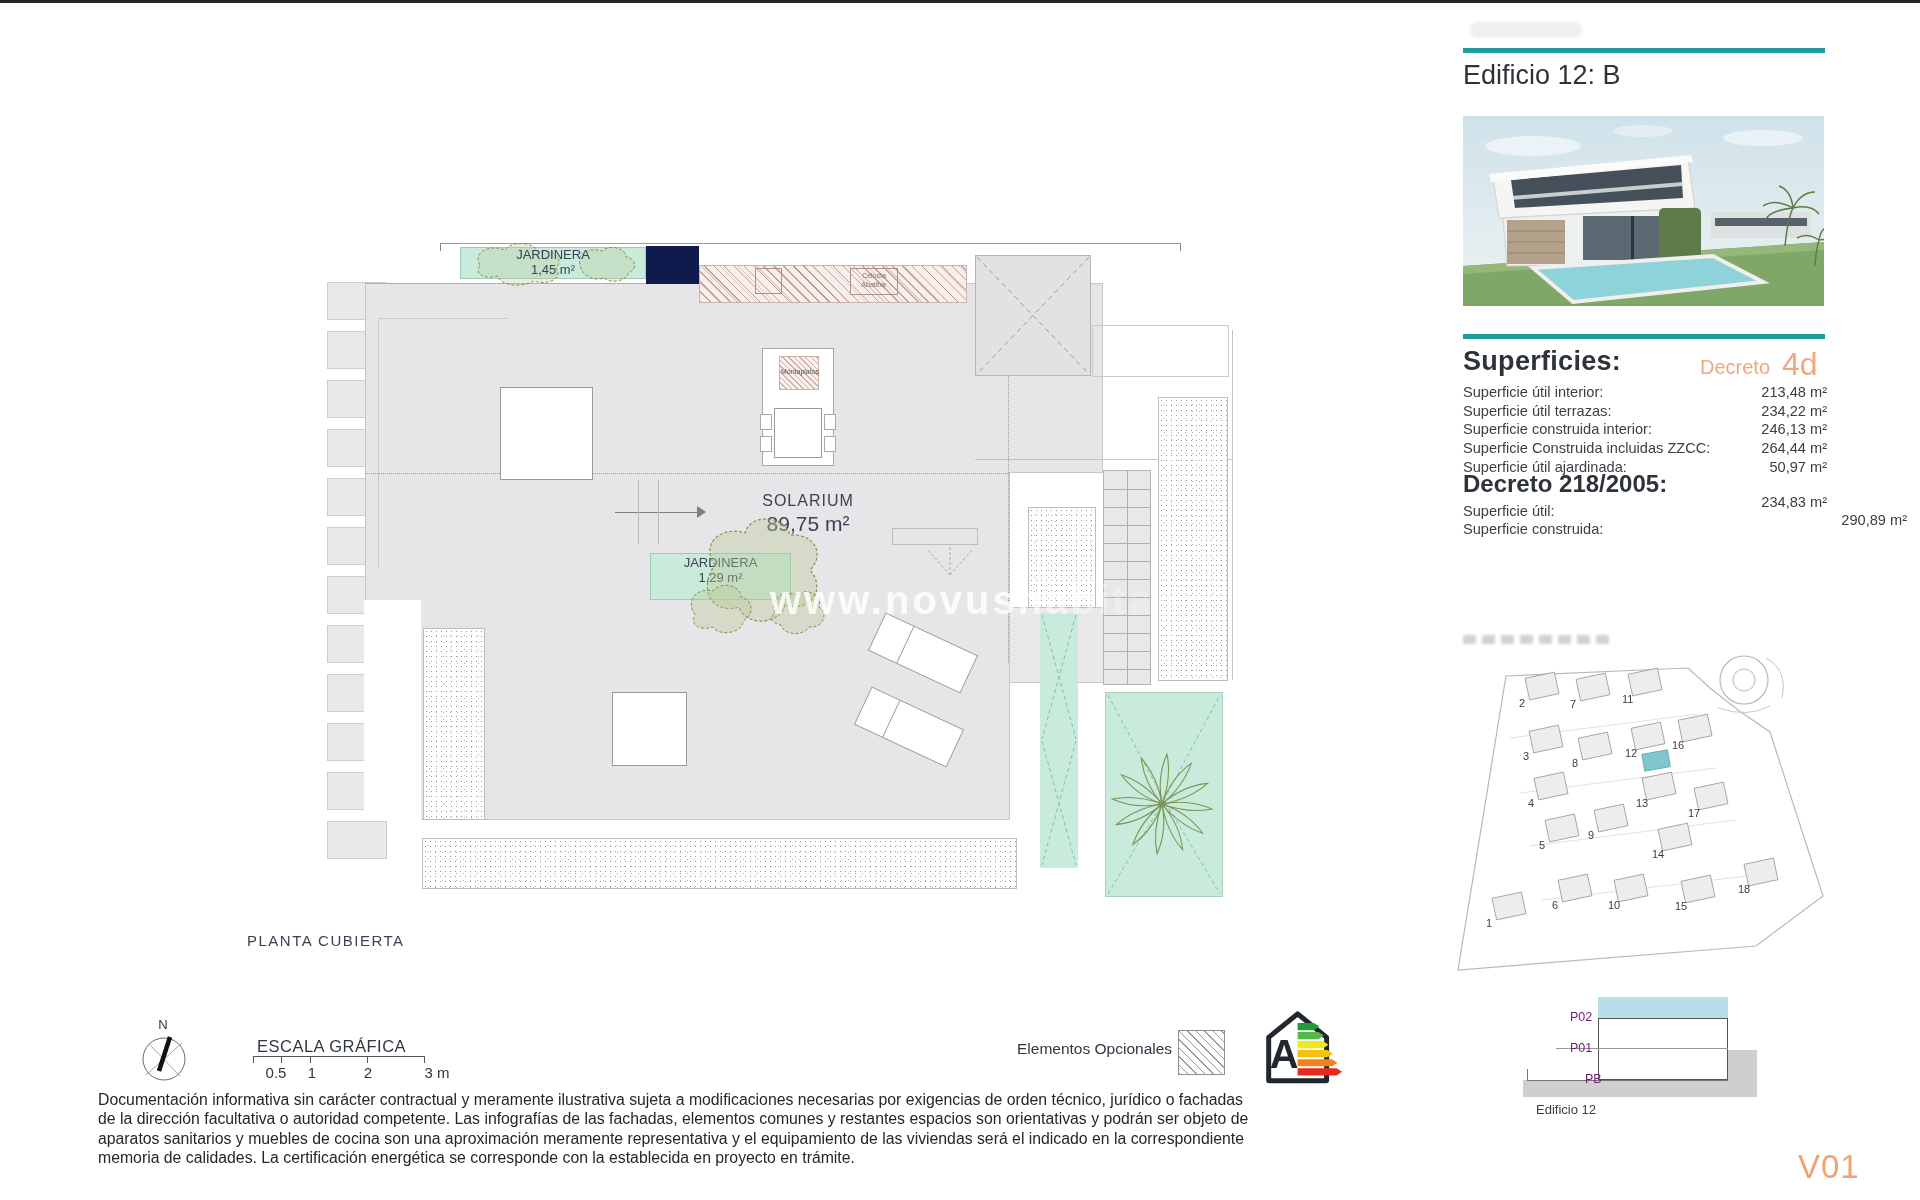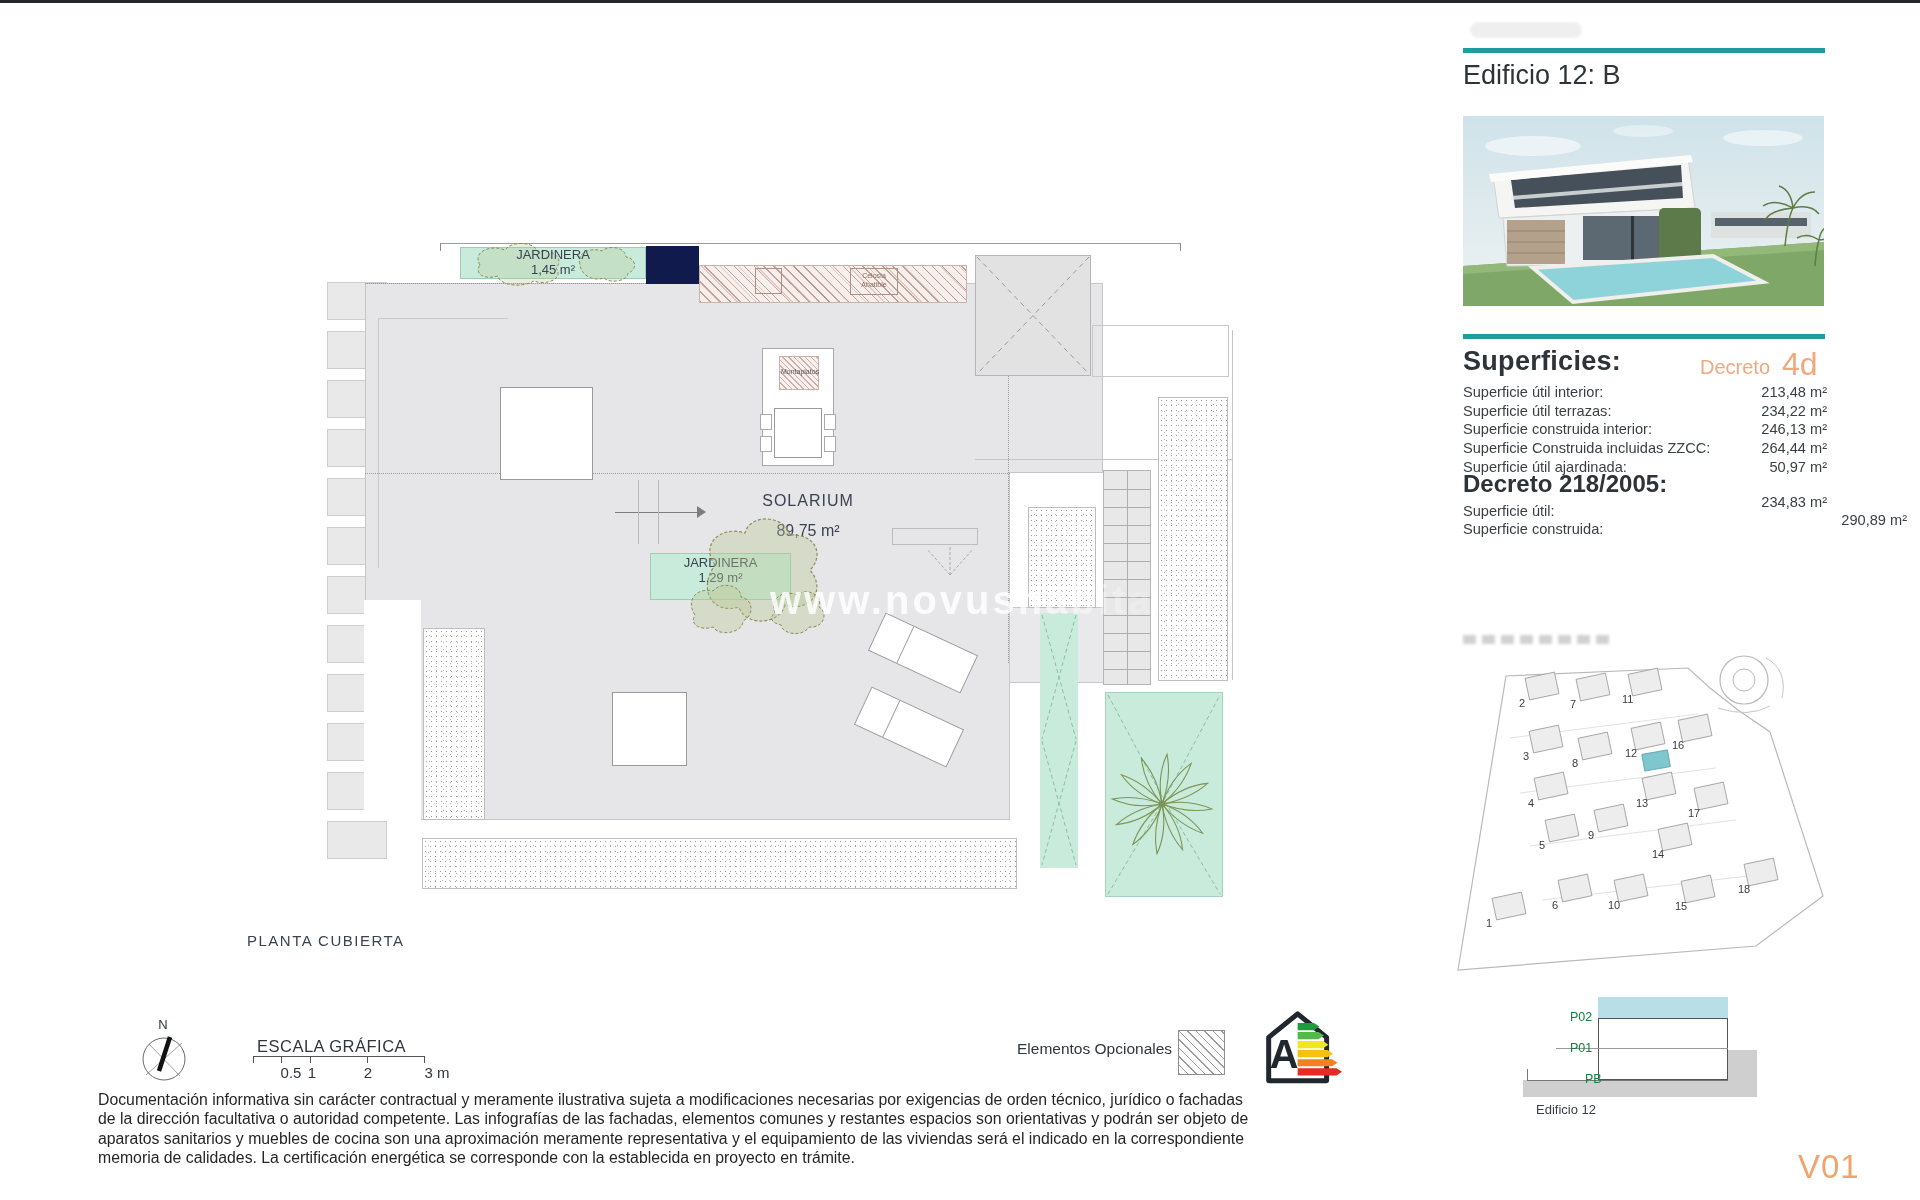--- a/index.html
+++ b/index.html
@@ -46,21 +46,21 @@
   .suprow{display:flex;justify-content:space-between;font-size:14.6px;color:#3a3f45;height:18.7px;}
   .suprow .v{text-align:right;}
   .dec-title{font-size:24px;color:#2d3338;font-weight:600;}
   .dec-l{font-size:14.6px;color:#3a3f45;}
   .dec-v{font-size:14.6px;color:#3a3f45;text-align:right;width:127px;}
   .blurlabel{width:150px;height:9px;opacity:.65;filter:blur(1.5px);
     background:repeating-linear-gradient(90deg,#b9b9b9 0 13px, transparent 13px 19px);}
   .vnum{font-size:33px;color:#f1a36e;letter-spacing:1px;}
 
   
-  .sec-label{font-size:12.5px;color:#15803d;}
+  .sec-label{font-size:12.5px;color:#701a75;}
   .sec-cap{font-size:13px;color:#3a3f45;}
 
   
   .esc-title{font-size:16.5px;color:#2f3640;letter-spacing:.5px;}
   .esc-num{font-size:15px;color:#2f3640;position:absolute;transform:translateX(-50%);}
   .opc{font-size:15.5px;color:#2f3640;}
   .disc-line{font-size:15.8px;line-height:19.3px;color:#262626;white-space:nowrap;}
   svg text{font-family:"Liberation Sans",sans-serif;}
 </style>
 </head>
@@ -126,21 +126,21 @@
     <div class="abs hatch-pink" style="left:779px;top:356px;width:40px;height:34px;"></div>
     <div class="abs" style="left:772px;top:368px;width:56px;text-align:center;font-size:7px;color:#555;">Montaplatos</div>
     <div class="abs" style="left:774px;top:408px;width:48px;height:50px;background:#fff;border:1px solid #9a9a9a;box-sizing:border-box;"></div>
     <div class="abs" style="left:760px;top:414px;width:12px;height:16px;background:#fff;border:1px solid #aaa;box-sizing:border-box;"></div>
     <div class="abs" style="left:760px;top:436px;width:12px;height:16px;background:#fff;border:1px solid #aaa;box-sizing:border-box;"></div>
     <div class="abs" style="left:824px;top:414px;width:12px;height:16px;background:#fff;border:1px solid #aaa;box-sizing:border-box;"></div>
     <div class="abs" style="left:824px;top:436px;width:12px;height:16px;background:#fff;border:1px solid #aaa;box-sizing:border-box;"></div>
 
     <div class="abs plan-label" style="left:728px;top:492px;width:160px;">
       <div style="font-size:16px;letter-spacing:1px;">SOLARIUM</div>
-      <div style="font-size:16px;margin-top:12px;">89,75 m²</div>
+      <div style="font-size:21px;margin-top:2px;">89,75 m²</div>
     </div>
 
     <div class="abs line-h" style="left:615px;top:512px;width:82px;background:#7d7d7d;"></div>
     <div class="abs" style="left:697px;top:506px;width:0;height:0;border-left:9px solid #7d7d7d;border-top:6.5px solid transparent;border-bottom:6.5px solid transparent;"></div>
     <div class="abs line-v" style="left:638px;top:480px;height:64px;"></div>
     <div class="abs line-v" style="left:658px;top:480px;height:64px;"></div>
 
     <div class="abs thinbox" style="left:892px;top:528px;width:86px;height:17px;border-color:#bcbcbc;"></div>
     <svg class="abs" style="left:915px;top:545px;" width="70" height="34" viewBox="0 0 70 34">
       <path d="M35,30 L12,4 M35,30 L35,2 M35,30 L58,4" stroke="#aaa" stroke-width="1" stroke-dasharray="3,2" fill="none"></path>
@@ -227,21 +227,21 @@
 
   <div class="abs esc-title" style="left:257px;top:1037px;">ESCALA GRÁFICA</div>
   <div class="abs" style="left:253px;top:1056px;width:172px;height:14px;">
     <div class="abs" style="left:0;top:0;width:172px;height:1px;background:#555;"></div>
     <div class="abs" style="left:0;top:0;width:1px;height:7px;background:#555;"></div>
     <div class="abs" style="left:28px;top:0;width:1px;height:7px;background:#555;"></div>
     <div class="abs" style="left:57px;top:0;width:1px;height:7px;background:#555;"></div>
     <div class="abs" style="left:114px;top:0;width:1px;height:7px;background:#555;"></div>
     <div class="abs" style="left:171px;top:0;width:1px;height:7px;background:#555;"></div>
   </div>
-  <span class="esc-num" style="left:283px;top:1064px;padding-left:16px;">0.5</span>
+  <span class="esc-num" style="left:268px;top:1064px;padding-left:16px;">0.5</span>
   <span class="esc-num" style="left:312px;top:1064px;">1</span>
   <span class="esc-num" style="left:368px;top:1064px;">2</span>
   <span class="esc-num" style="left:437px;top:1064px;">3 m</span>
 
   <div class="abs opc" style="left:1017px;top:1040px;">Elementos Opcionales</div>
   <div class="abs hatch-gray" style="left:1178px;top:1030px;width:47px;height:45px;"></div>
 
   <svg class="abs" id="energy-icon" style="left:1256px;top:1000px;" width="86" height="92" viewBox="0 0 95 95">
     <path d="M14,38 L46,12 L78,38 L78,86 L14,86 Z" fill="#fff" stroke="#21272e" stroke-width="5.5" stroke-linejoin="round"></path>
     <text x="31" y="72" font-size="44" font-weight="bold" fill="#21272e" text-anchor="middle">A</text>

